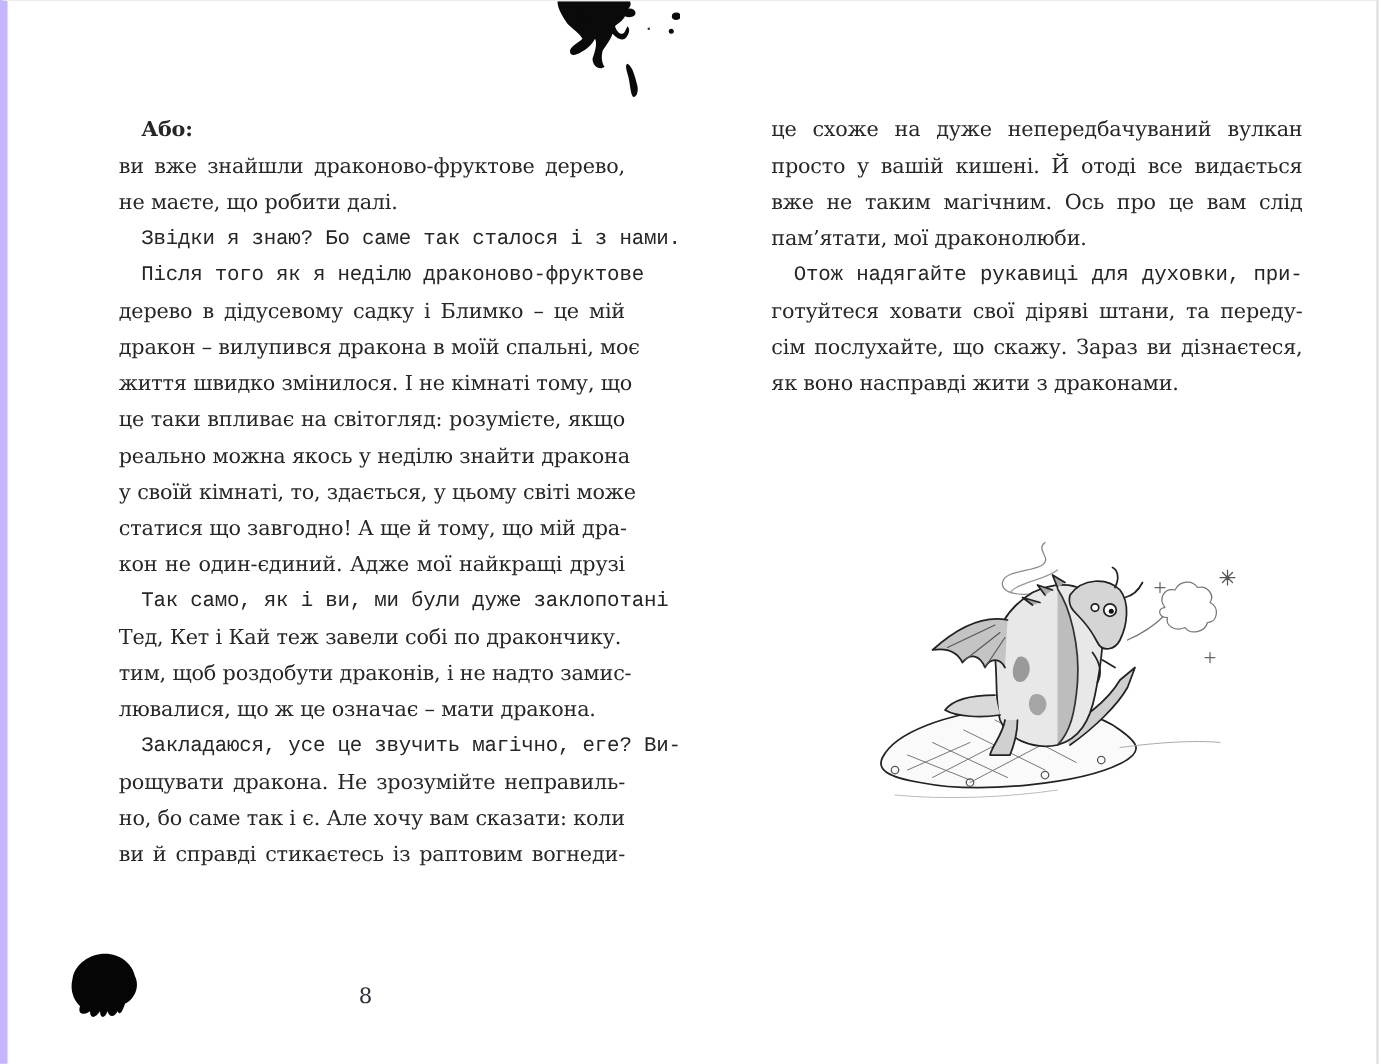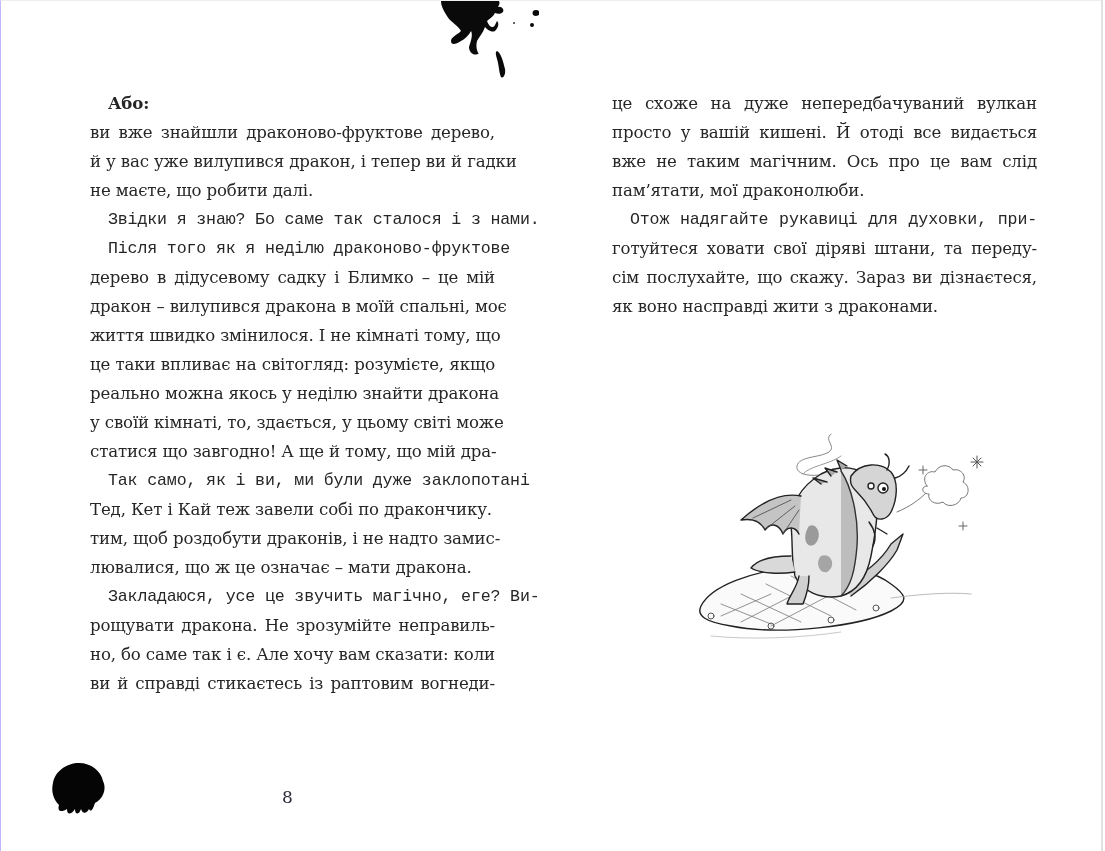--- a/index.html
+++ b/index.html
@@ -14,21 +14,21 @@
       overflow: hidden;
       font-family: "DejaVu Serif", "Liberation Serif", serif;
       color: #262626;
     }
     .spread {
       position: absolute;
       left: 0; top: 0;
       width: 1103px;
       height: 851px;
       border-top: 1px solid #eeeeee;
-      border-left: 1px solid #c4b5fd;
+      border-left: 6px solid #c4b5fd;
       border-right: 2px solid #e2e0e0;
       box-sizing: border-box;
       background: #ffffff;
     }
     .column {
       position: absolute;
       font-size: 16.6px;
       line-height: 29px;
       letter-spacing: -0.15px;
     }
@@ -101,31 +101,31 @@
     <circle cx="33" cy="13" r="2" fill="#0a0a0a"></circle>
     <ellipse cx="107" cy="12" rx="3.5" ry="3" fill="#0a0a0a"></ellipse>
     <circle cx="103" cy="24" r="2" fill="#0a0a0a"></circle>
     <circle cx="85" cy="22" r="1" fill="#333"></circle>
     <path d="M68 50 C72 52 74 60 76 68 C77 74 74 78 72 76 C70 72 70 64 68 58 C67 54 66 51 68 50 Z" fill="#0a0a0a"></path>
   </svg>
 
   <div class="column col-left">
     <span class="heading">Або:</span>
     <span class="line">ви вже знайшли драконово-фруктове дерево,</span>
-    <span class="line">й у вас уже вилупився дракон, і тепер ви й гадки</span>
     <span class="line last">не маєте, що робити далі.</span>
     <span class="line indent last">Звідки я знаю? Бо саме так сталося і з нами.</span>
     <span class="line indent">Після того як я неділю драконово-фруктове</span>
     <span class="line">дерево в дідусевому садку і Блимко – це мій</span>
     <span class="line">дракон – вилупився дракона в моїй спальні, моє</span>
     <span class="line">життя швидко змінилося. І не кімнаті тому, що</span>
     <span class="line">це таки впливає на світогляд: розумієте, якщо</span>
     <span class="line">реально можна якось у неділю знайти дракона</span>
     <span class="line">у своїй кімнаті, то, здається, у цьому світі може</span>
     <span class="line">статися що завгодно! А ще й тому, що мій дра-</span>
+    <span class="line">кон не один-єдиний. Адже мої найкращі друзі</span>
     <span class="line indent">Так само, як і ви, ми були дуже заклопотані</span>
     <span class="line last">Тед, Кет і Кай теж завели собі по дракончику.</span>
     <span class="line">тим, щоб роздобути драконів, і не надто замис-</span>
     <span class="line last">лювалися, що ж це означає – мати дракона.</span>
     <span class="line indent">Закладаюся, усе це звучить магічно, еге? Ви-</span>
     <span class="line">рощувати дракона. Не зрозумійте неправиль-</span>
     <span class="line">но, бо саме так і є. Але хочу вам сказати: коли</span>
     <span class="line">ви й справді стикаєтесь із раптовим вогнеди-</span>
   </div>
 

